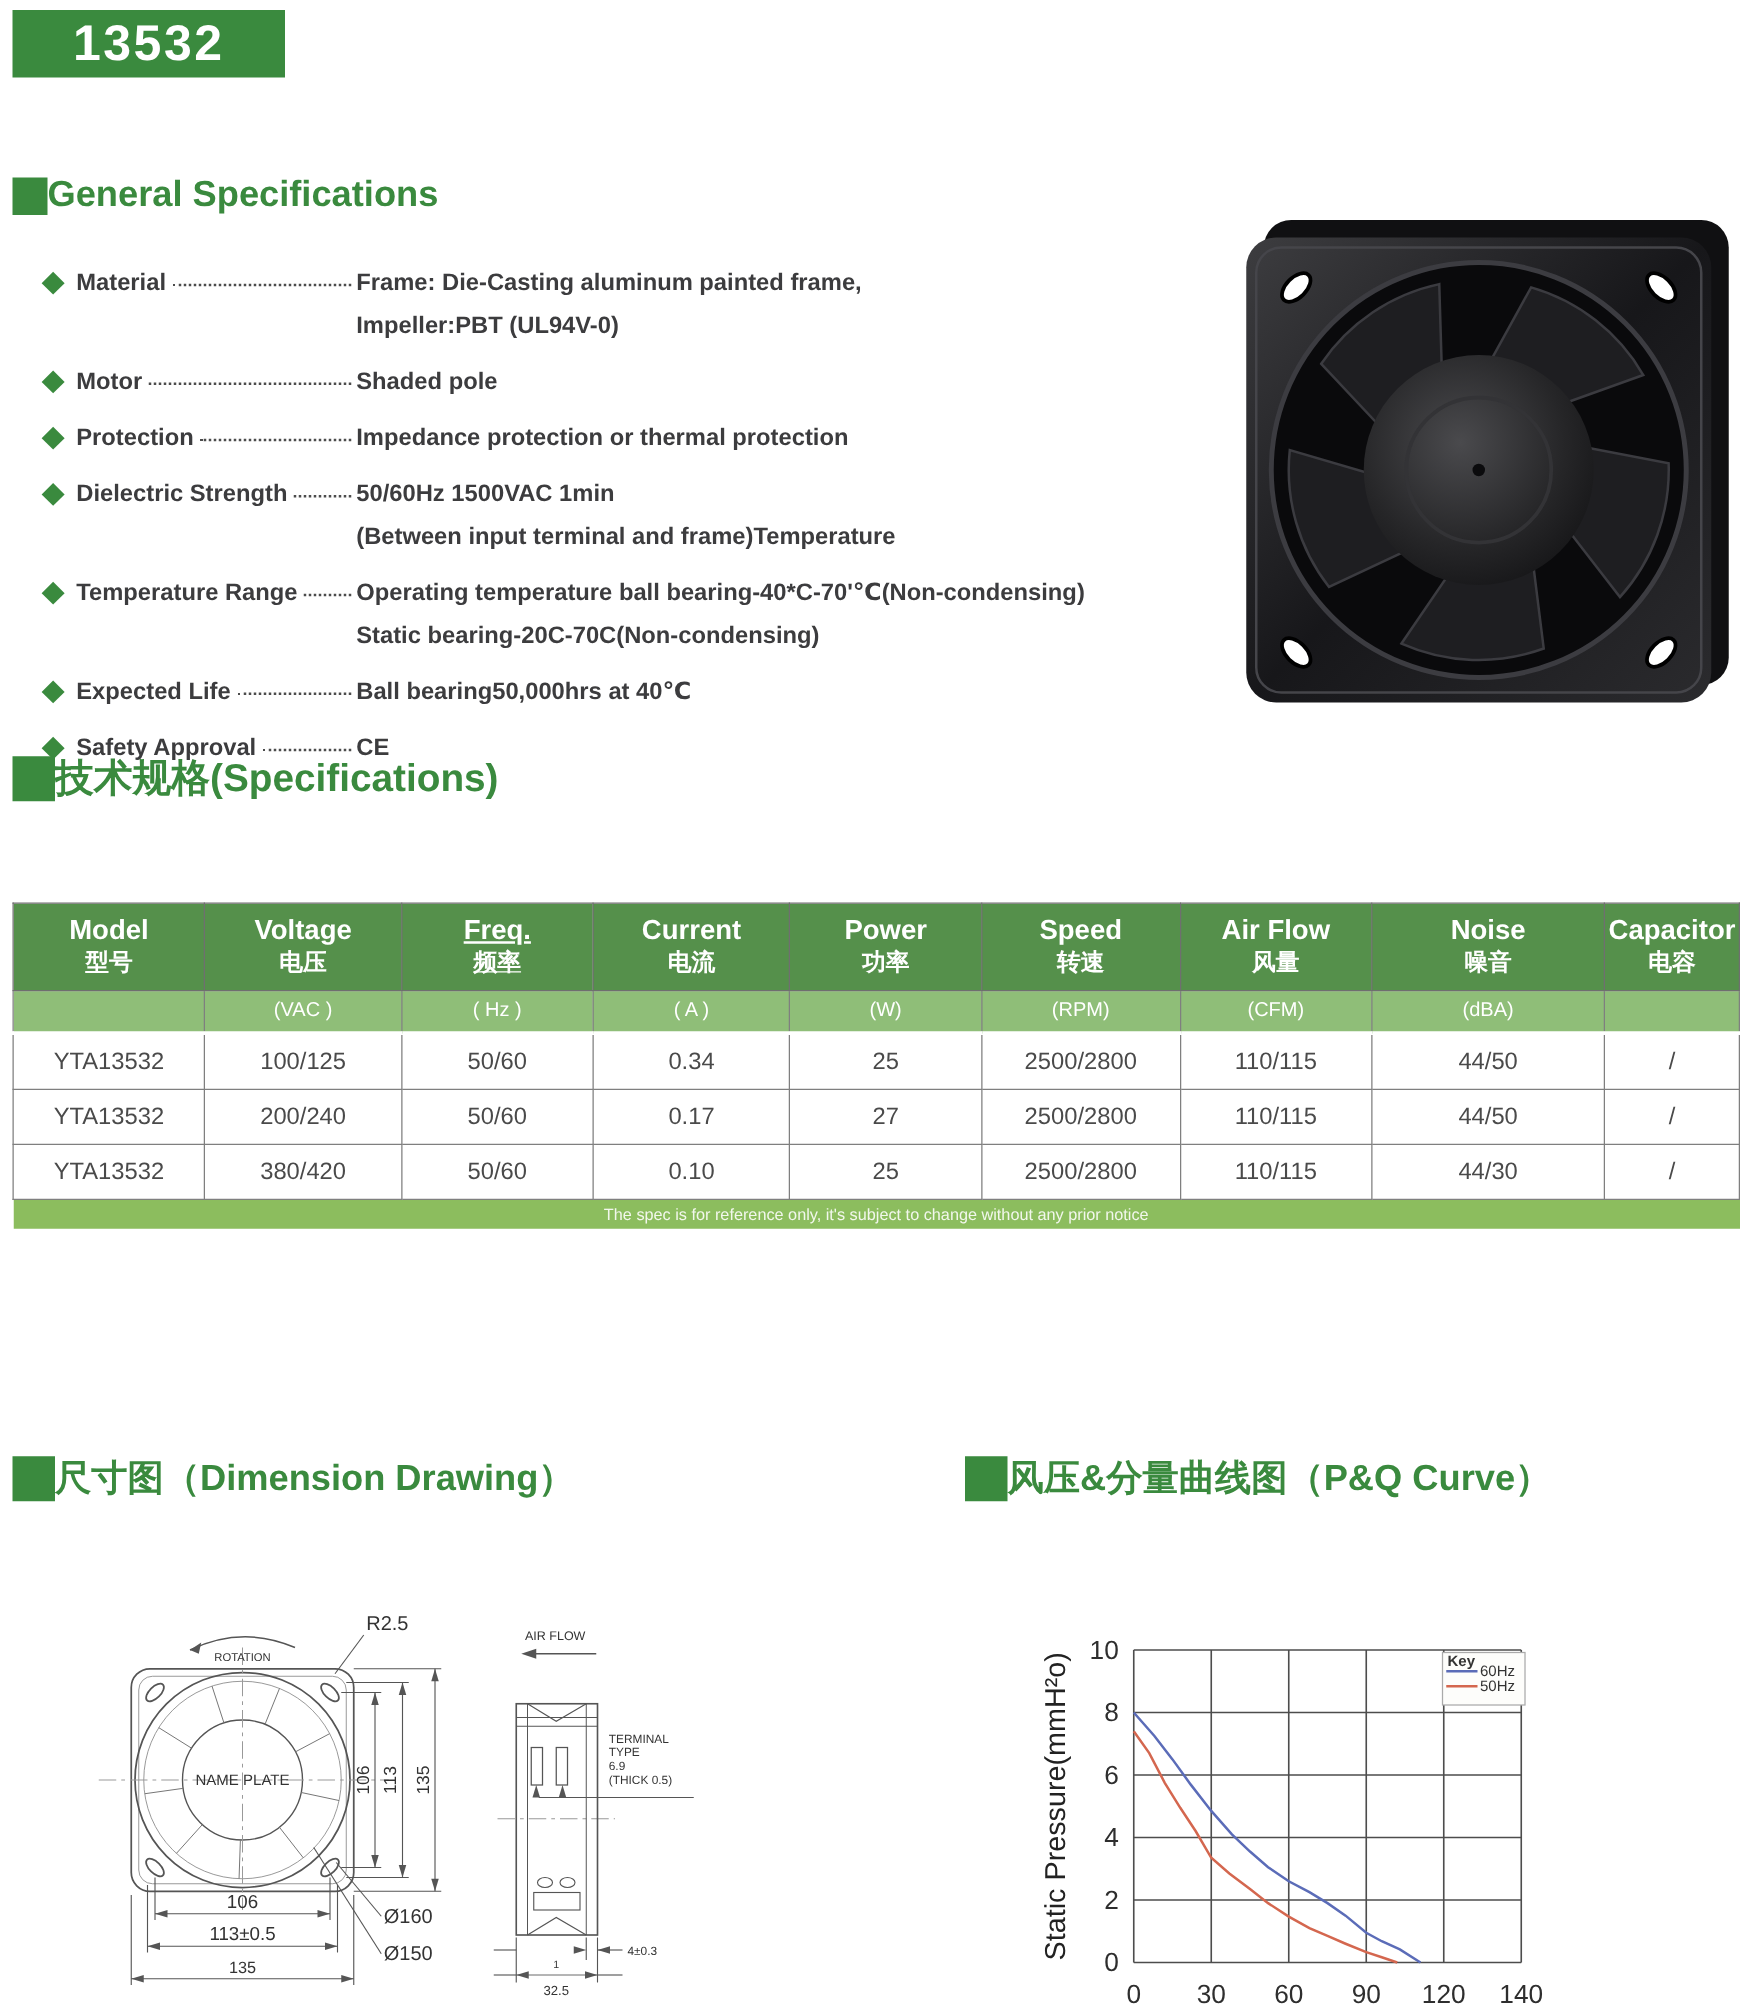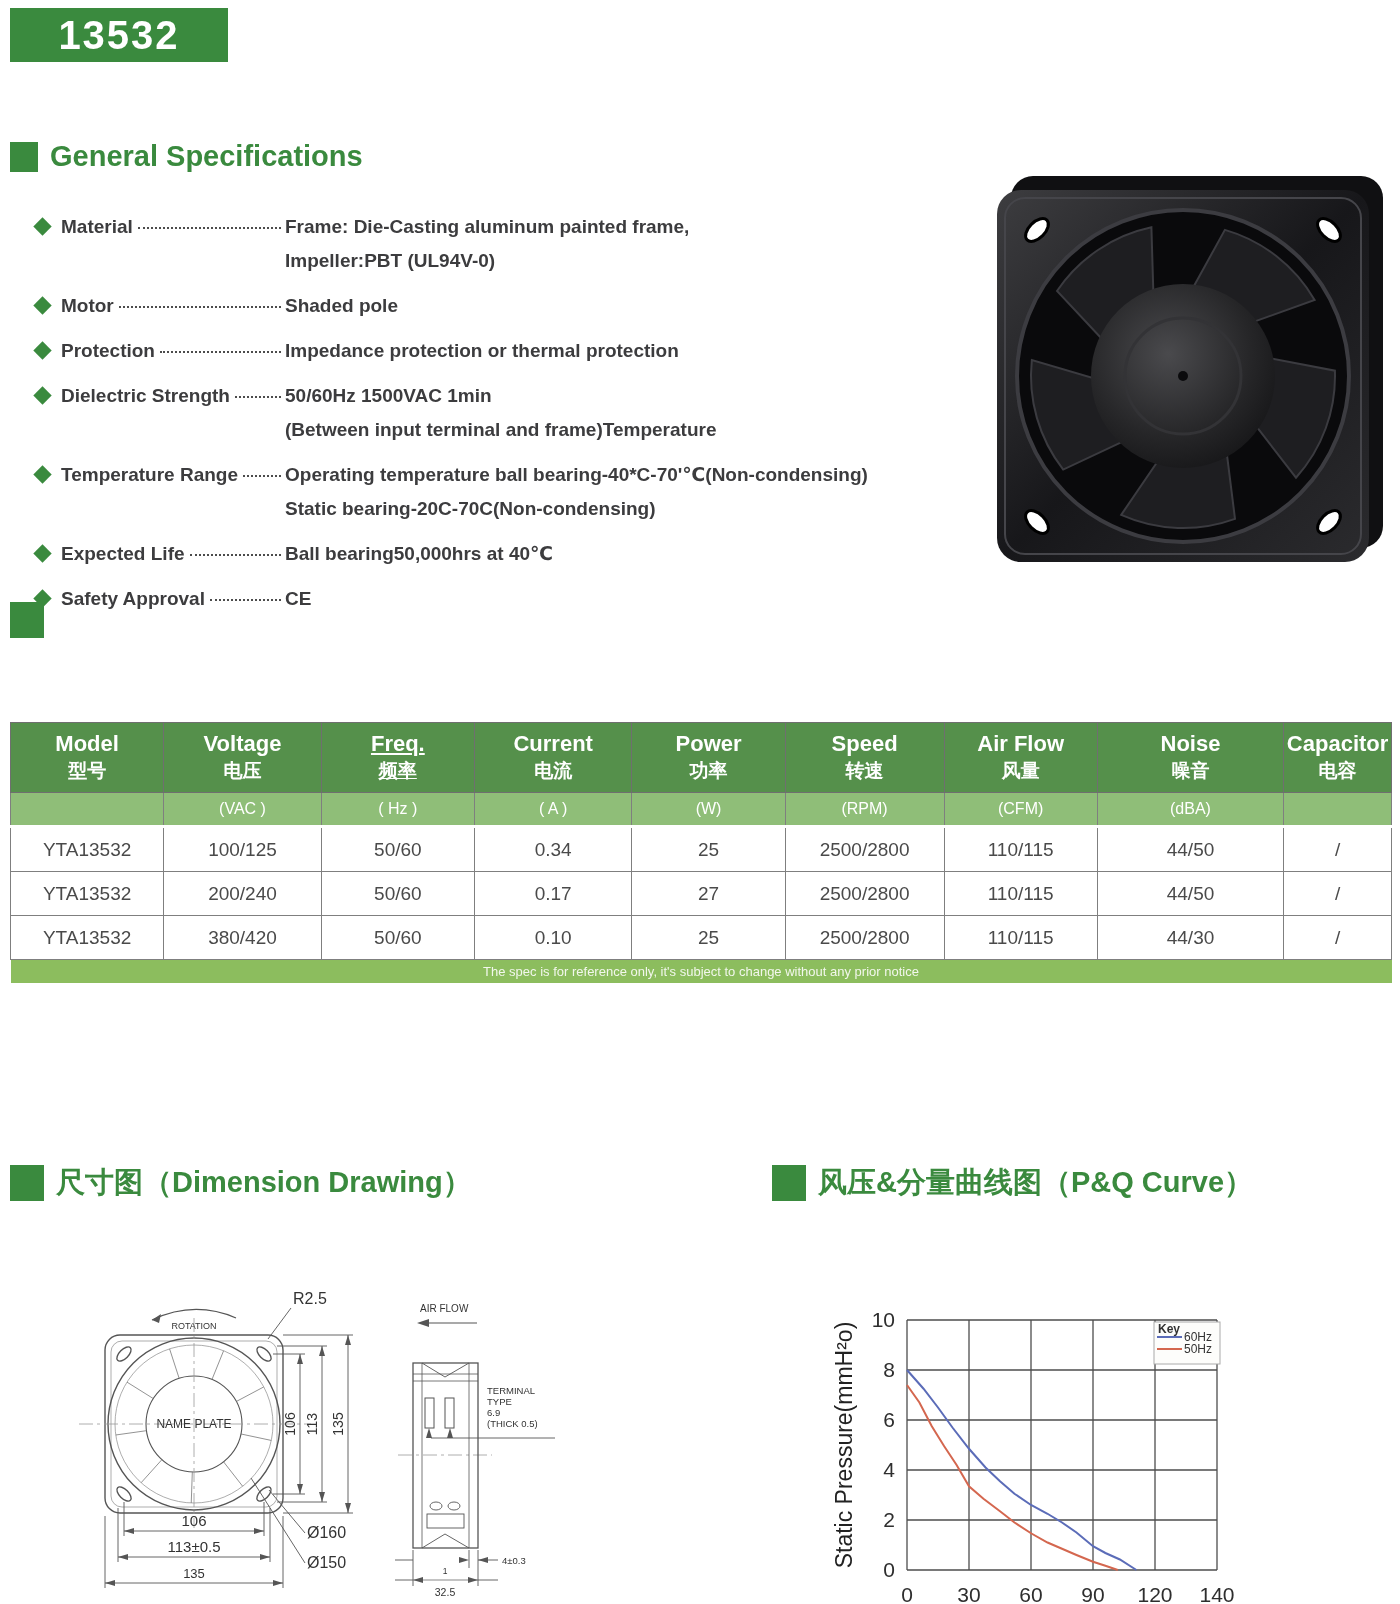--- a/index.html
+++ b/index.html
@@ -7,21 +7,21 @@
         font-family:"Liberation Sans","DejaVu Sans",sans-serif;color:#3c3c3e;}
   .abs{position:absolute;}
 
   
   .badge{left:10px;top:8px;width:218px;height:54px;display:flex;align-items:center;justify-content:center;
          color:#fff;font-size:40px;font-weight:bold;letter-spacing:2px;}
   .size-title{left:248px;top:6px;height:58px;display:flex;align-items:center;
               font-size:41px;font-weight:bold;color:#3b3b3d;}
 
   
-  .sec-h{display:flex;align-items:center;gap:12px;}
+  .sec-h{display:flex;align-items:center;}
   .sq{display:inline-block;flex:0 0 auto;}
   .sec-title{font-weight:bold;white-space:nowrap;}
 
   
   #gs-list{left:30px;top:212px;width:935px;}
   .gs-row{display:flex;align-items:flex-start;margin-bottom:11px;}
   .gs-diamond{width:13px;height:13px;transform:rotate(45deg);margin:8px 12px 0 6px;flex:0 0 auto;}
   .gs-labelcell{flex:0 0 224px;display:flex;align-items:flex-start;}
   .gs-label{font-size:19px;font-weight:bold;line-height:29px;white-space:nowrap;}
   .gs-dots{flex:1;border-bottom:2px dotted #4c4c4c;height:15px;margin:0 4px 0 5px;min-width:8px;}
@@ -165,20 +165,21 @@
       </g>
     <g>
       <circle cx="198" cy="208" r="92" fill="url(#hubG)"></circle>
       <circle cx="198" cy="208" r="58" fill="none" stroke="#333336" stroke-width="3"></circle>
       <circle cx="198" cy="208" r="5" fill="#0b0b0d"></circle>
     </g>
   </svg>
 
   <div class="abs sec-h" style="left:10px;top:602px;">
     <span class="sq accent-bg" style="width: 34px; height: 36px; background: rgb(58, 138, 62);"></span>
+    <span class="sec-title accent-fg" style="font-size: 31px; color: rgb(58, 138, 62);">技术规格(Specifications)</span>
   </div>
 
   <div class="abs" id="spec-table-wrap">
     <table class="spec">
       <colgroup id="spec-cols">
           <col style="width: 11.1%;">
           <col style="width: 11.4%;">
           <col style="width: 11.1%;">
           <col style="width: 11.4%;">
           <col style="width: 11.1%;">

